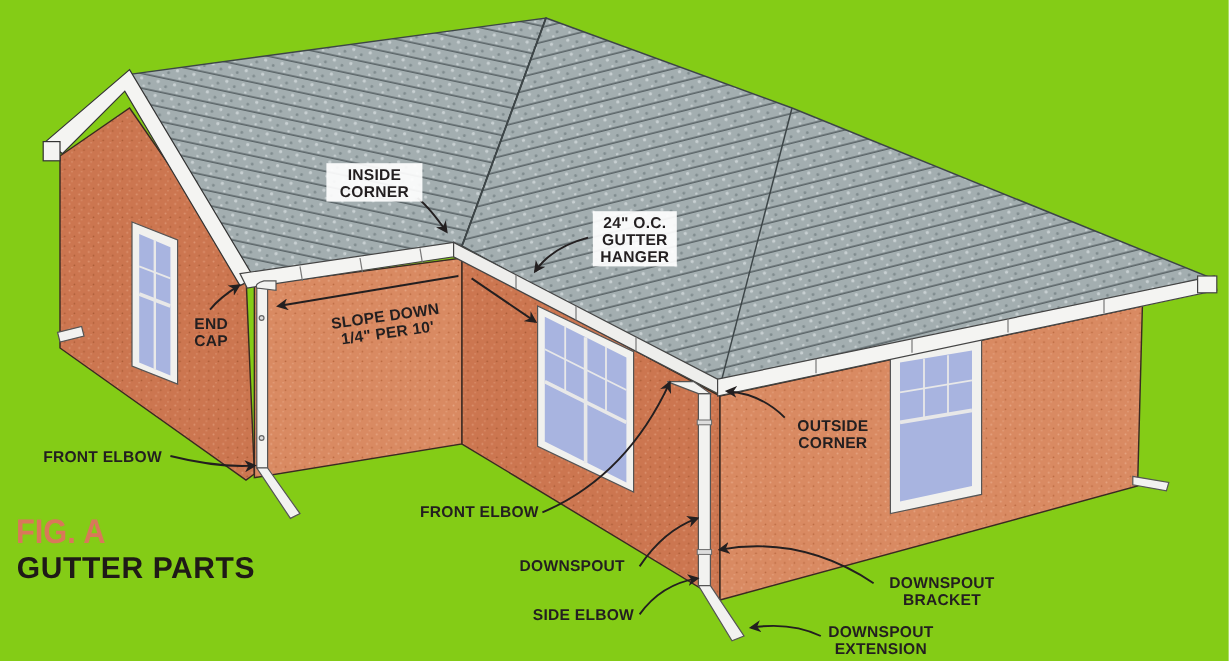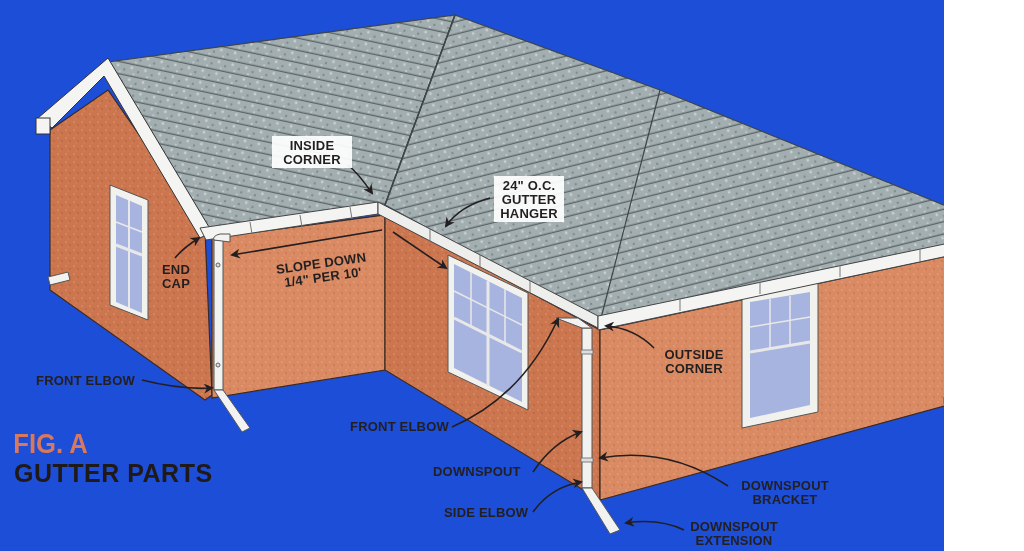--- a/index.html
+++ b/index.html
@@ -1,16 +1,16 @@
 <!DOCTYPE html>
 <html><head>
 <meta charset="utf-8">
 <style>
   html,body{margin:0;padding:0;background:#ffffff;}
-  #stage{position:relative;width:944px;height:551px;overflow:hidden;background:#1d4ed8;font-family:"Liberation Sans",sans-serif;}
+  #stage{position:relative;width:1024px;height:551px;overflow:hidden;background:#84cc16;font-family:"Liberation Sans",sans-serif;}
   svg{position:absolute;left:0;top:0;}
   .lbl{font-family:"Liberation Sans",sans-serif;font-weight:bold;font-size:13px;fill:#231f20;letter-spacing:0.2px;}
   .lbl-box{fill:#ffffff;opacity:0.92;}
   .fig{font-family:"Liberation Sans",sans-serif;font-weight:bold;font-size:27px;fill:#d9785a;}
   .title{font-family:"Liberation Sans",sans-serif;font-weight:bold;font-size:25px;fill:#1f1a17;letter-spacing:0.5px;}
   .leader{fill:none;stroke:#231f20;stroke-width:1.6;}
 </style>
 </head>
 <body>
 

